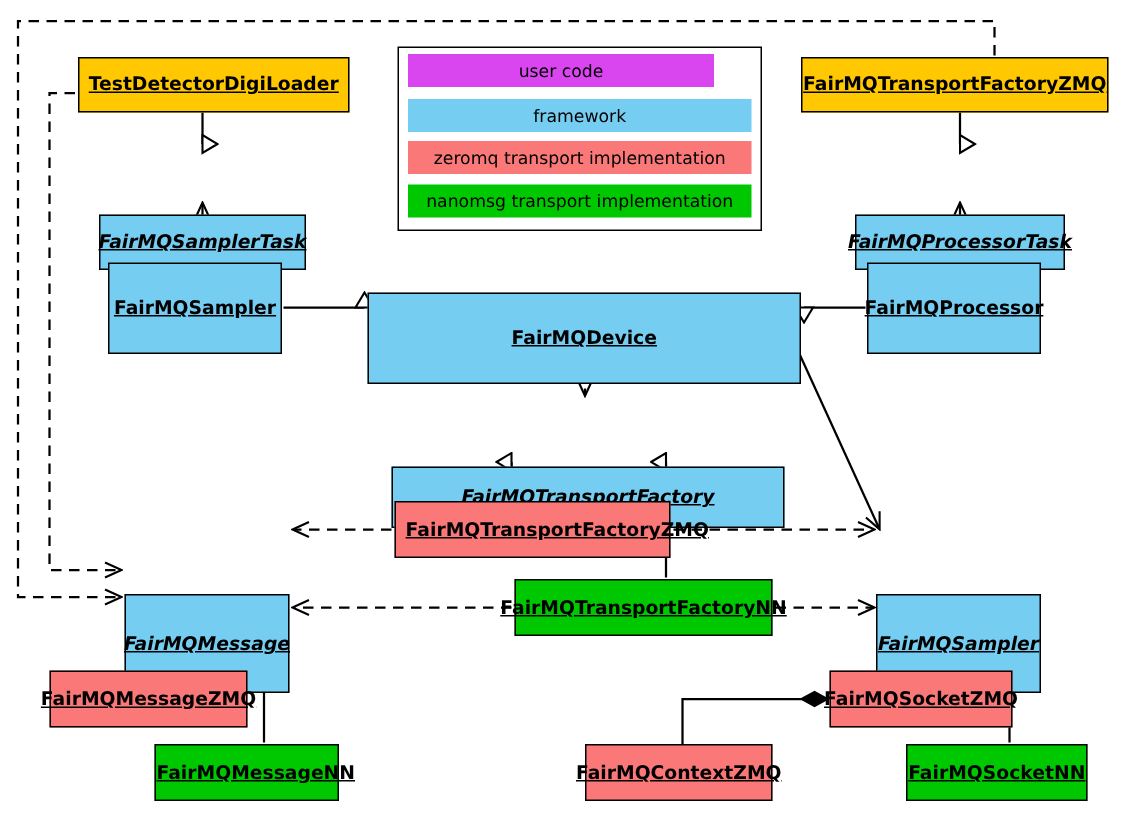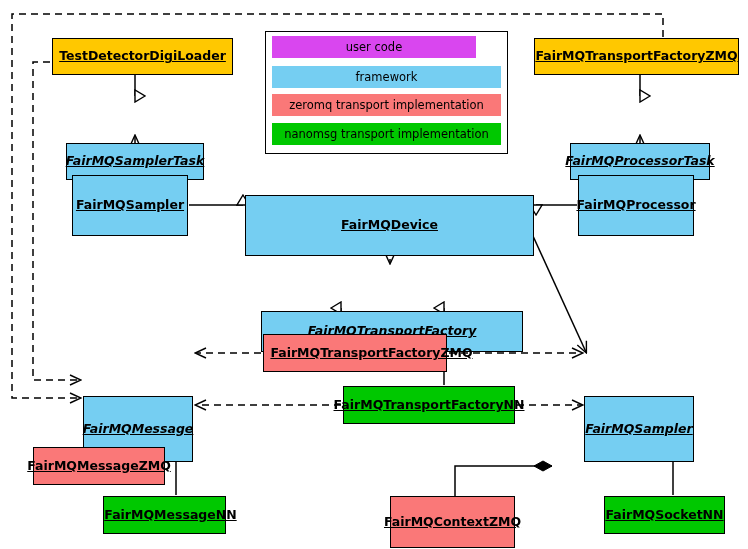--- a/index.html
+++ b/index.html
@@ -106,18 +106,19 @@
   <div class="node" style="left:343px;top:386px;width:172px;height:38px;background:#00C800;">FairMQTransportFactoryNN</div>
 
   <div class="node abstract" style="left:83px;top:350px;width:110px;height:66px;background:#75CEF2;">FairMQMessage</div>
 
   <div class="node abstract" style="left:584px;top:350px;width:110px;height:66px;background:#75CEF2;">FairMQSampler</div>
 
   <div class="node" style="left:33px;top:447px;width:132px;height:38px;background:#FA7878;">FairMQMessageZMQ</div>
 
   <div class="node" style="left:103px;top:496px;width:123px;height:38px;background:#00C800;padding-left:12px;">FairMQMessageNN</div>
 
+  <div class="node" style="left:553px;top:447px;width:122px;height:38px;background:#FA7878;">FairMQSocketZMQ</div>
 
   <div class="node" style="left:604px;top:496px;width:121px;height:38px;background:#00C800;">FairMQSocketNN</div>
 
-  <div class="node" style="left:390px;top:496px;width:125px;height:52px;background:#FA7878;">FairMQContextZMQ</div>
+  <div class="node" style="left:390px;top:496px;width:125px;height:38px;background:#FA7878;">FairMQContextZMQ</div>
 
 </div>
 
 </body></html>

